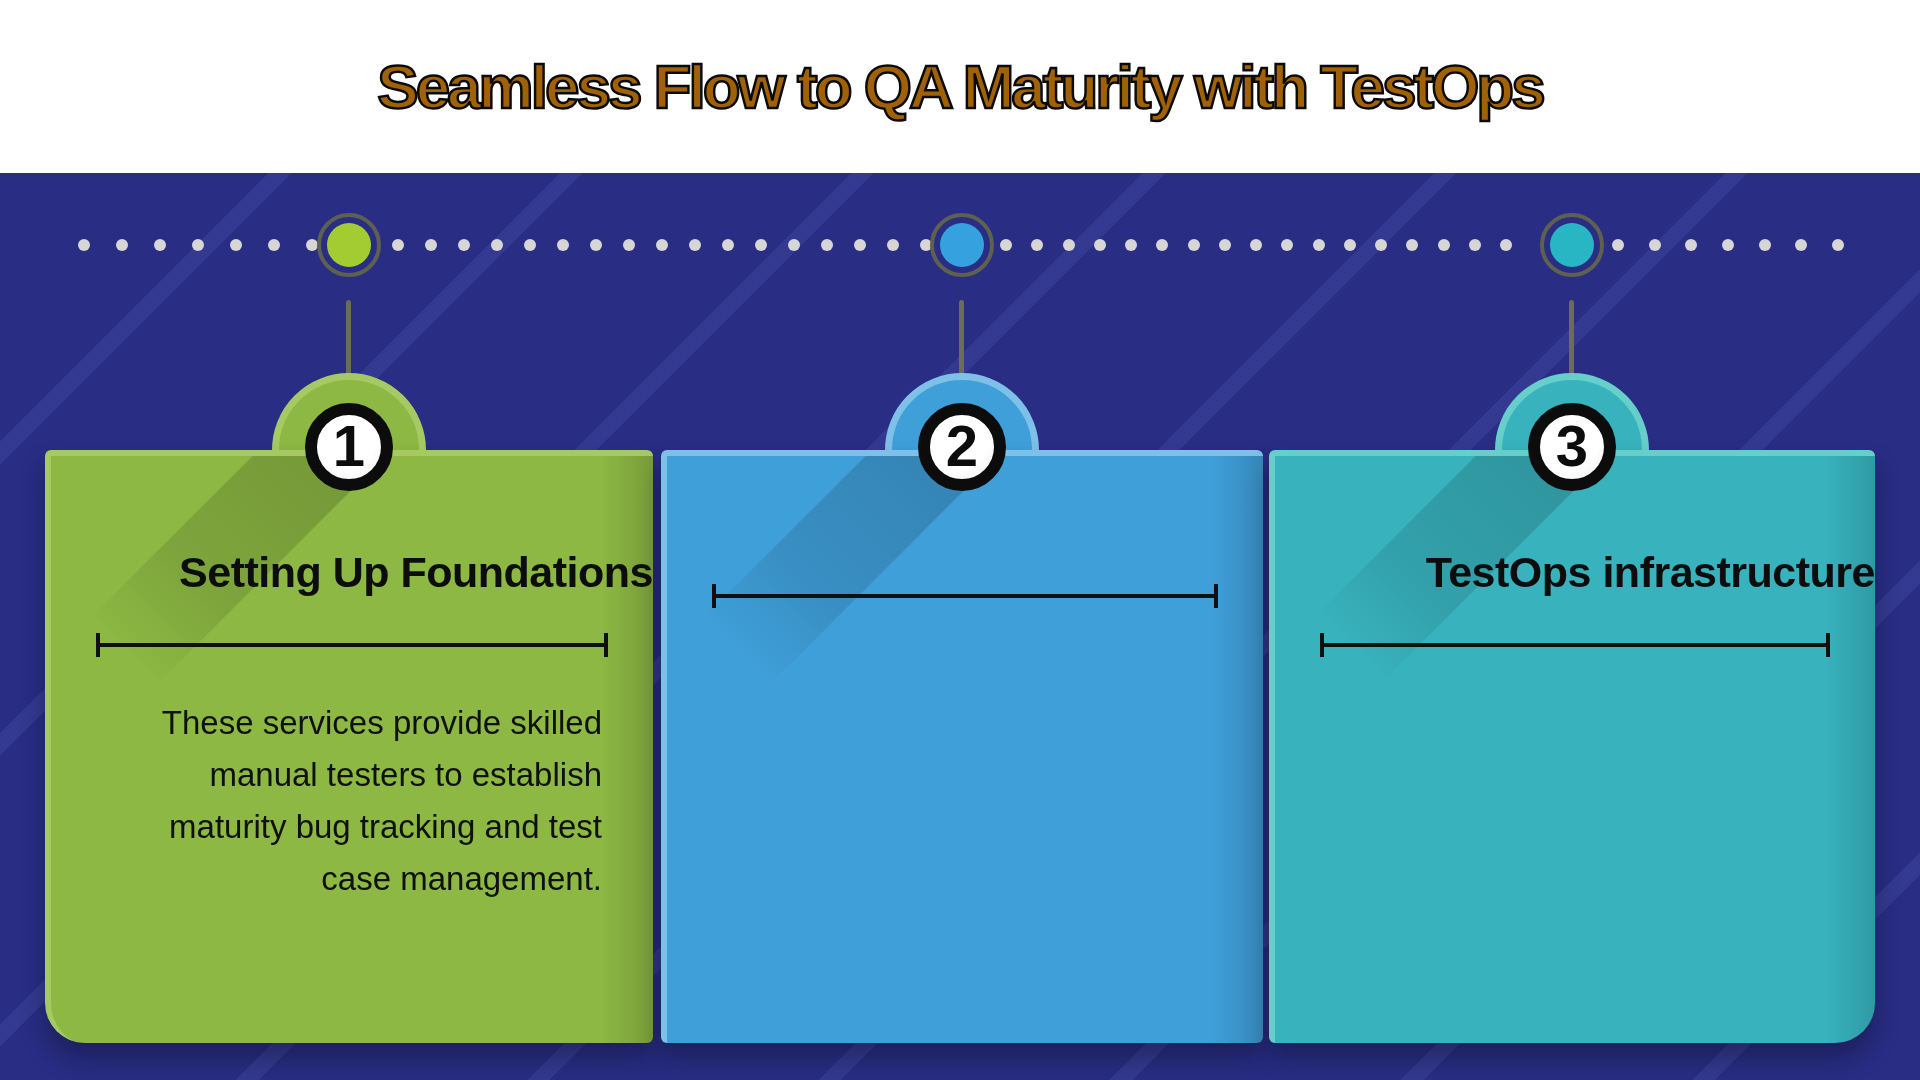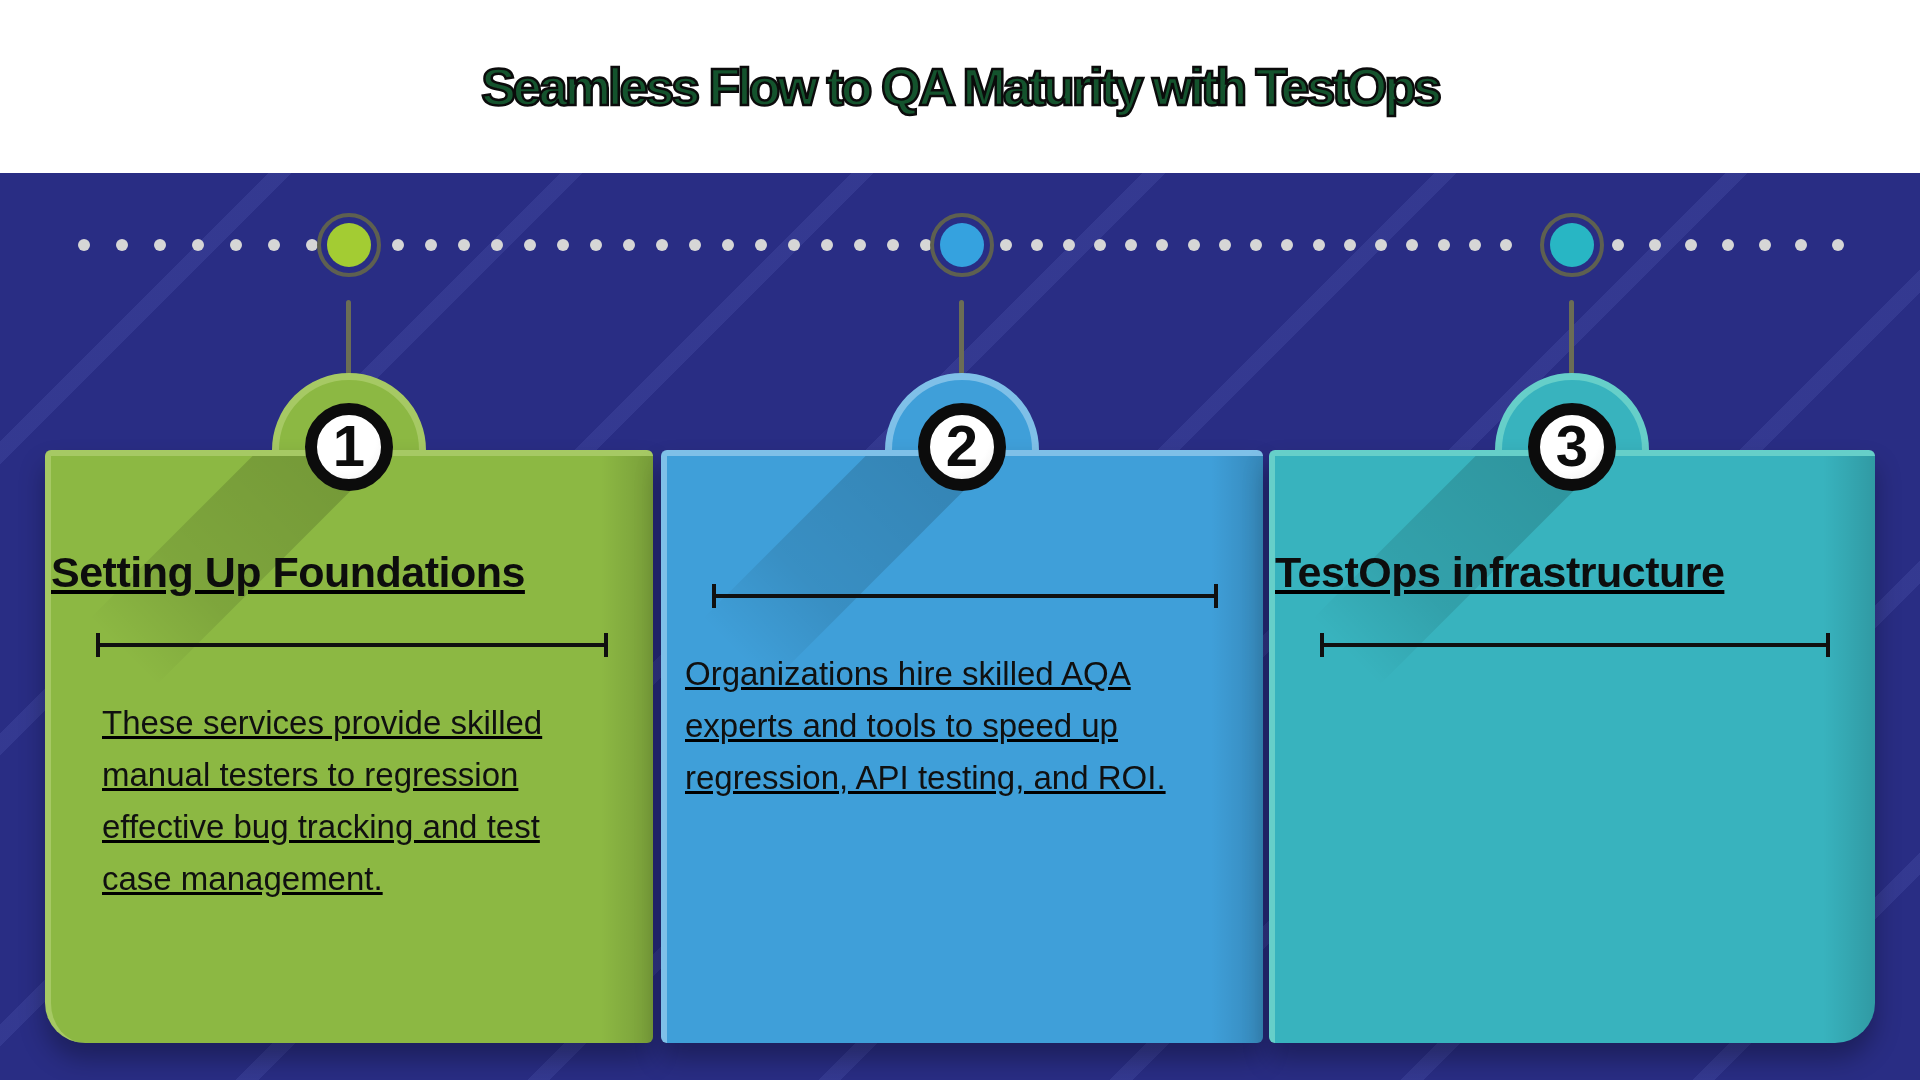--- a/index.html
+++ b/index.html
@@ -7,21 +7,21 @@
     position:relative;width:1920px;height:1080px;overflow:hidden;
     font-family:"Liberation Sans",sans-serif;
     background:#292d84;
   }
   
   .header{
     position:absolute;left:0;top:0;width:1920px;height:173px;
     background:#ffffff;display:flex;align-items:center;justify-content:center;
   }
   .page-title{
-    margin:0;font-size:52px;font-weight:bold;letter-spacing:-3px;color:#14532d;
+    margin:0;font-size:62px;font-weight:bold;letter-spacing:-3px;color:#a16207;
     -webkit-text-stroke:2.5px #0b0b0b;white-space:nowrap;
   }
   
   .banner{
     position:absolute;left:0;top:173px;width:1920px;height:907px;
     background:
       repeating-linear-gradient(135deg,
         rgba(150,165,255,0.00) 0px,  rgba(150,165,255,0.00) 190px,
         rgba(150,165,255,0.10) 190px, rgba(150,165,255,0.10) 206px);
   }
@@ -43,21 +43,21 @@
   }
   .card-body::after{
     content:"";position:absolute;top:0;right:0;bottom:0;width:52px;
     background:linear-gradient(to right,rgba(0,0,0,0),rgba(0,0,0,0.14));
   }
   .badge-shadow{
     position:absolute;width:94px;height:400px;top:-30px;
     background:linear-gradient(rgba(0,0,0,0.18) 0%,rgba(0,0,0,0.10) 55%,rgba(0,0,0,0) 80%);
     transform:rotate(45deg);transform-origin:top center;
   }
-  .card-content{position:relative;z-index:2;text-align:left;padding-top:92px;text-decoration:underline;}
+  .card-content{position:relative;z-index:2;text-align:right;padding-top:92px;}
   .card-title{
     margin:0;font-size:43px;font-weight:bold;letter-spacing:-0.5px;color:#0d0d0d;white-space:nowrap;
   }
   .divider{position:relative;height:4px;background:#101010;margin:46px auto 0;}
   .divider::before,.divider::after{
     content:"";position:absolute;top:-10px;width:4px;height:24px;background:#101010;
   }
   .divider::before{left:0;}
   .divider::after{right:0;}
   .card-desc{
@@ -139,39 +139,38 @@
       <div class="connector" style="left: 346px; top: 127px; height: 94px; background: rgb(107, 109, 85);"></div>
       <div class="card" style="left: 45px; top: 277px; width: 608px; height: 593px;">
         <div class="bump-clip" style="left: 227px; top: -77px; width: 154px; height: 88px;">
           <div class="bump" style="background: rgb(140, 184, 67); border-color: rgb(166, 201, 100);"></div>
         </div>
         <div class="card-body" style="background: rgb(140, 184, 67); border-color: rgb(166, 201, 100); border-radius: 6px 6px 6px 40px;">
           <div class="badge-shadow" style="left: 251px;"></div>
           <div class="card-content">
             <h2 class="card-title">Setting Up Foundations</h2>
             <div class="divider" style="width: 512px;"></div>
-            <p class="card-desc" style="max-width: 500px;">These services provide skilled manual testers to regression effective bug tracking and test case management.</p>
+            <p class="card-desc" style="max-width: 500px;">These services provide skilled manual testers to establish maturity bug tracking and test case management.</p>
           </div>
         </div>
         <div class="badge" style="left: 260px; top: -47px; border-color: rgb(12, 12, 12);">
           <span class="badge-num">1</span>
         </div>
       </div>
       <div class="node-ring" style="left: 930px; top: 40px; border-color: rgb(94, 96, 80);"></div>
       <div class="node-fill" style="left: 940px; top: 50px; background: rgb(53, 162, 223);"></div>
       <div class="connector" style="left: 959px; top: 127px; height: 94px; background: rgb(107, 109, 85);"></div>
       <div class="card" style="left: 661px; top: 277px; width: 602px; height: 593px;">
         <div class="bump-clip" style="left: 224px; top: -77px; width: 154px; height: 88px;">
           <div class="bump" style="background: rgb(63, 159, 217); border-color: rgb(127, 192, 232);"></div>
         </div>
         <div class="card-body" style="background: rgb(63, 159, 217); border-color: rgb(127, 192, 232); border-radius: 6px;">
           <div class="badge-shadow" style="left: 248px;"></div>
           <div class="card-content">
             <div class="divider" style="width: 506px;"></div>
-            <p class="card-desc" style="max-width: 560px;">Organizations hire skilled AQA experts and tools to speed up regression, API testing, and ROI.</p>
           </div>
         </div>
         <div class="badge" style="left: 257px; top: -47px; border-color: rgb(12, 12, 12);">
           <span class="badge-num">2</span>
         </div>
       </div>
       <div class="node-ring" style="left: 1540px; top: 40px; border-color: rgb(94, 96, 80);"></div>
       <div class="node-fill" style="left: 1550px; top: 50px; background: rgb(40, 182, 196);"></div>
       <div class="connector" style="left: 1569px; top: 127px; height: 94px; background: rgb(107, 109, 85);"></div>
       <div class="card" style="left: 1269px; top: 277px; width: 606px; height: 593px;">

